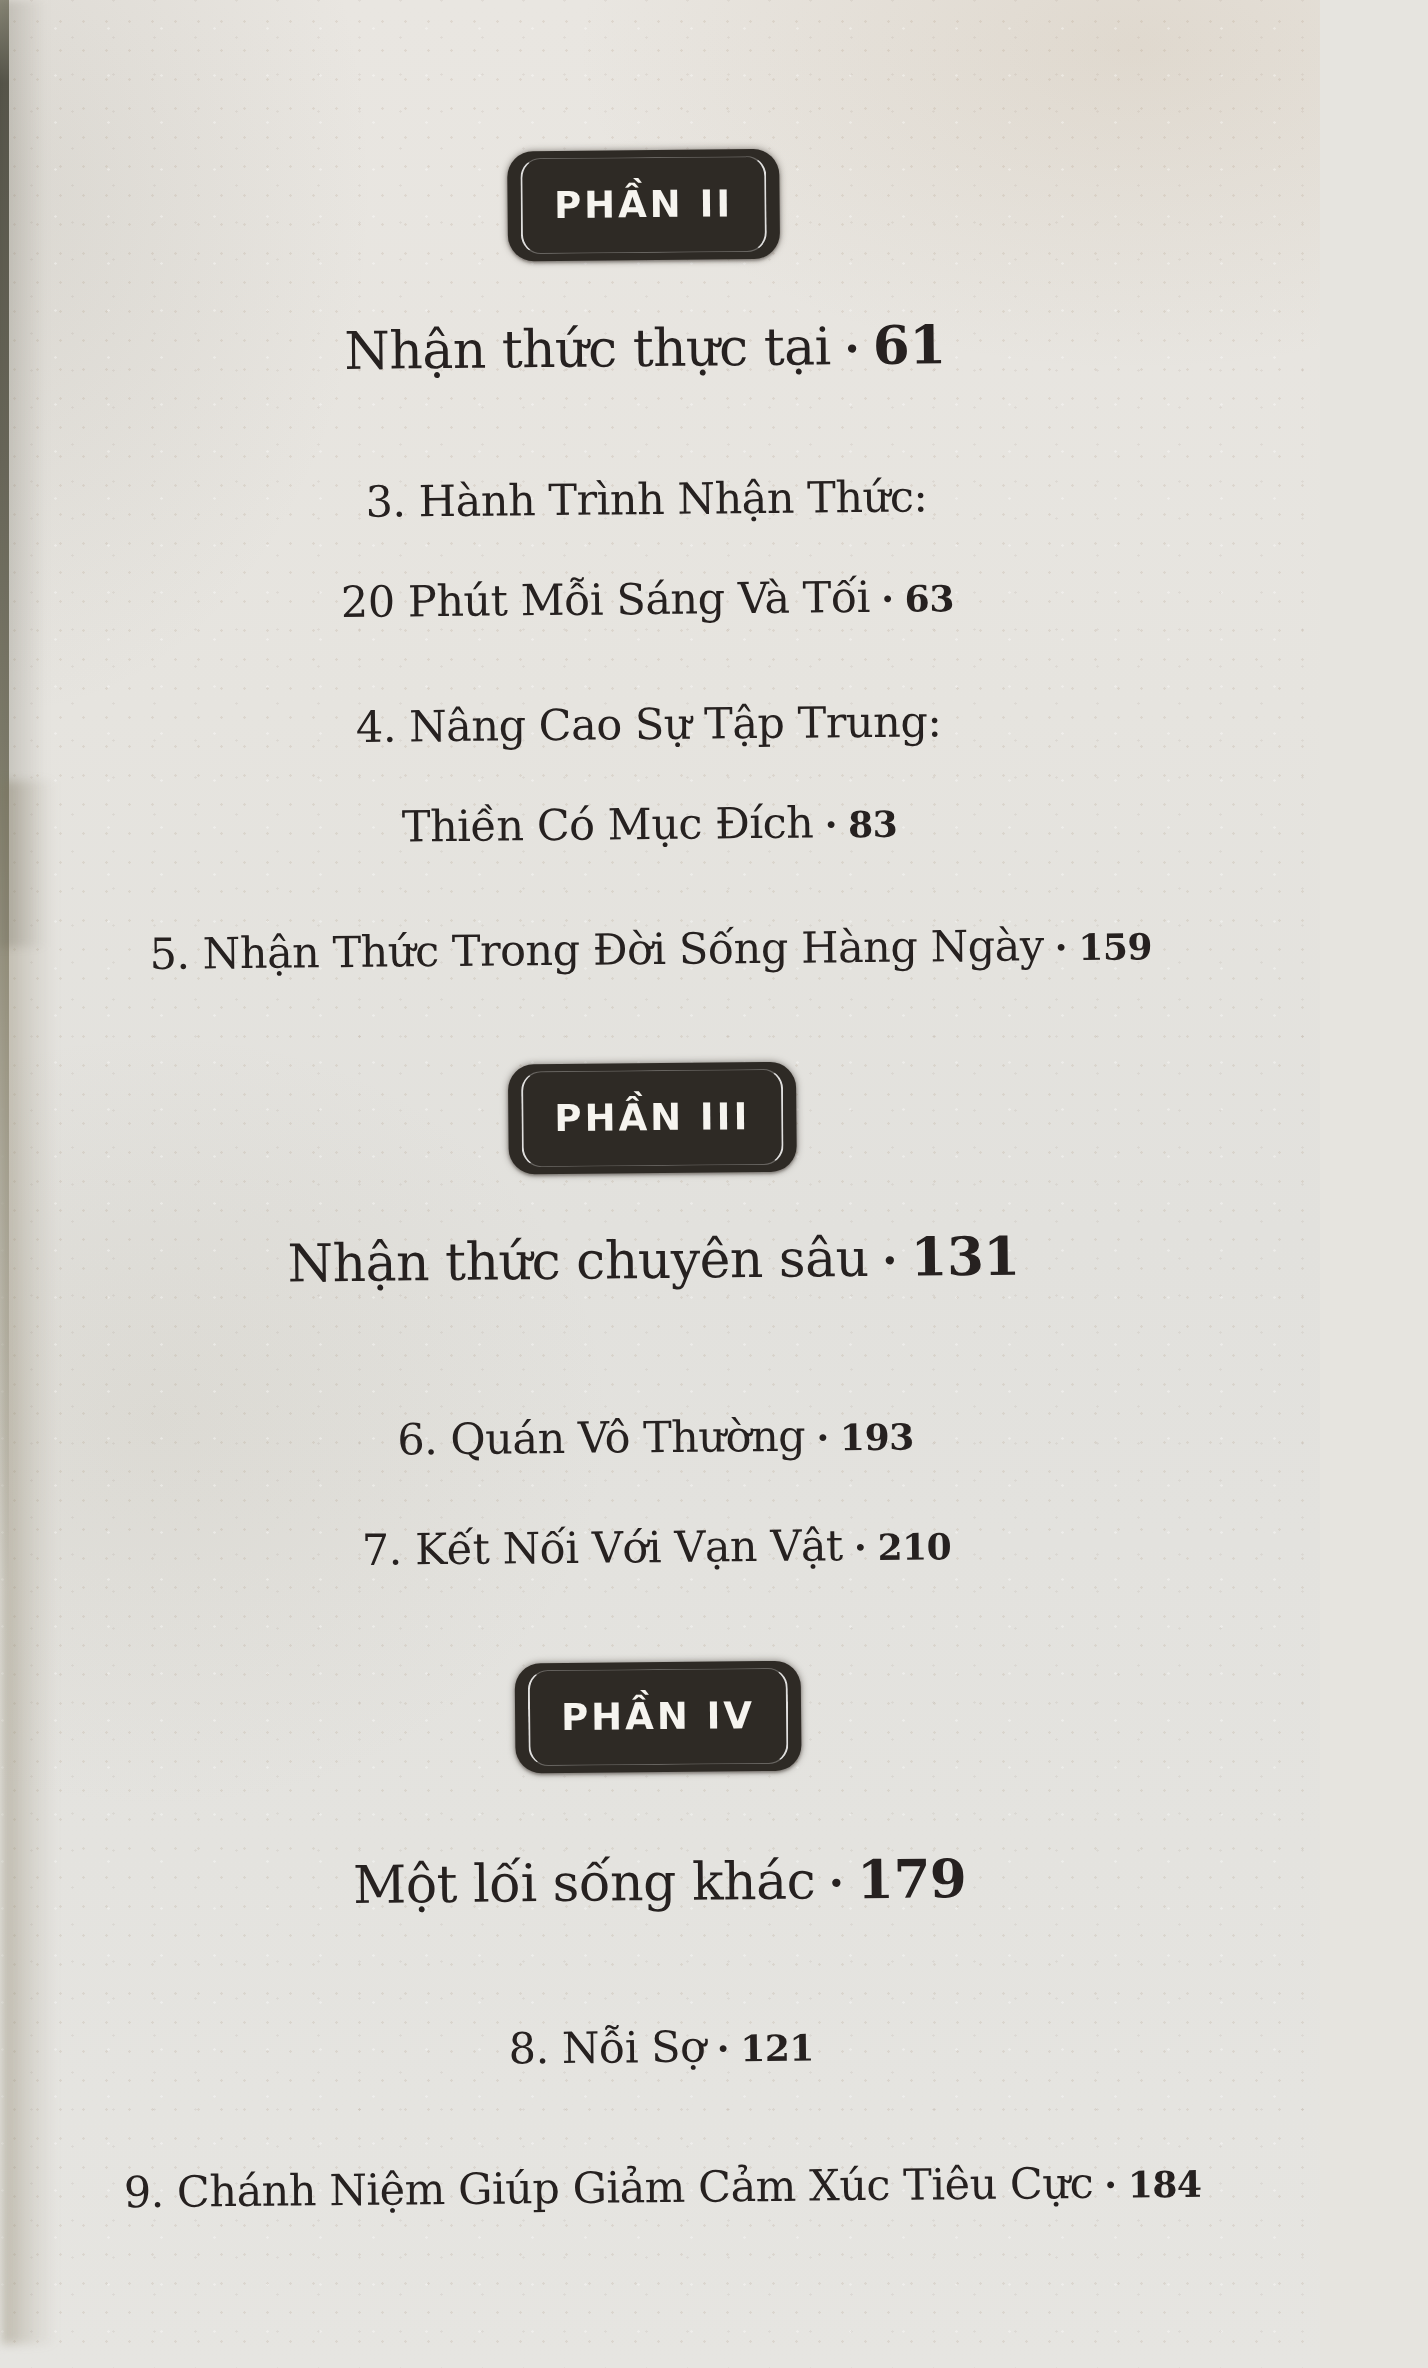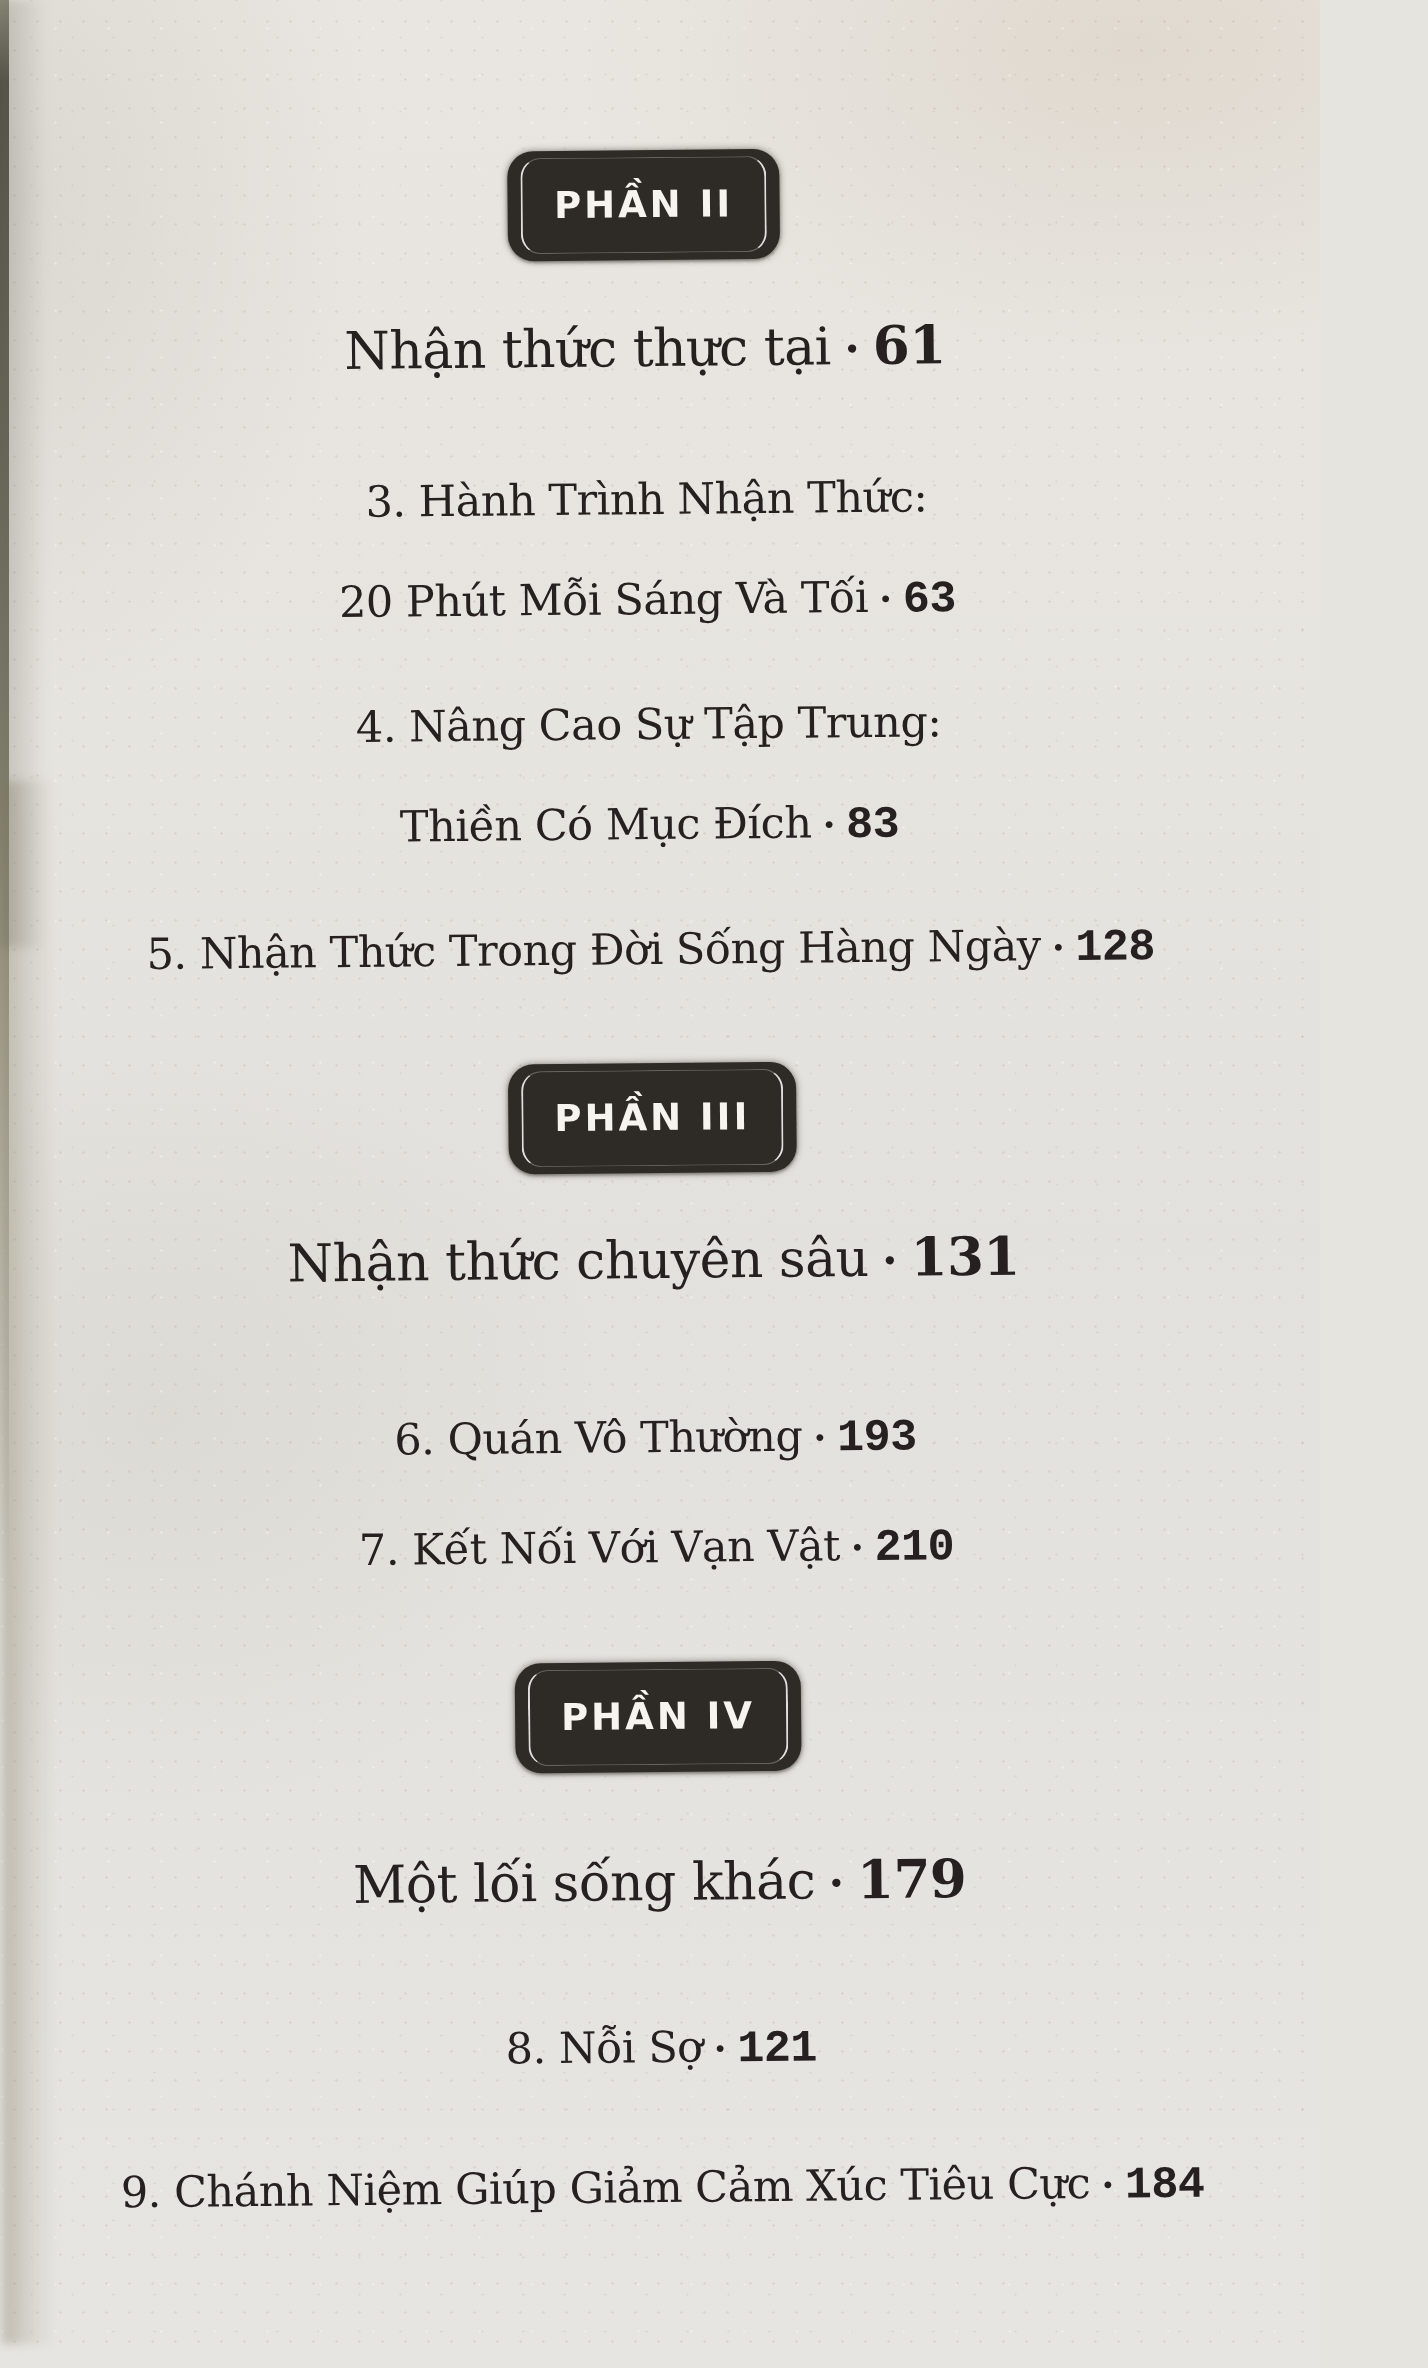--- a/index.html
+++ b/index.html
@@ -54,21 +54,21 @@
   }
   .row{
     position:absolute;left:0;right:14px;
     text-align:center;white-space:nowrap;
     line-height:1.2;
   }
   .title-row{font-size:52px;letter-spacing:-0.5px;}
   .entry-row{font-size:43px;letter-spacing:-0.5px;}
   .pg{font-weight:bold;}
   .title-row .pg{font-size:53px;}
-  .entry-row .pg{font-size:45px;font-family:Liberation Mono, monospace;}
+  .entry-row .pg{font-size:36px;}
   .dot{
     font-family:"DejaVu Sans",sans-serif;
     font-size:.55em;
     vertical-align:.18em;
     margin:0 .45em;
   }
 
   .badge-row{text-align:center;}
   .badge{
     position:relative;display:inline-block;
@@ -110,21 +110,21 @@
     <div class="row entry-row" style="top:574px">
       <span>20 Phút Mỗi Sáng Và Tối</span><span class="dot">•</span><span class="pg">63</span>
     </div>
     <div class="row entry-row no-page" style="top:699px">
       <span>4. Nâng Cao Sự Tập Trung:</span>
     </div>
     <div class="row entry-row" style="top:799px">
       <span>Thiền Có Mục Đích</span><span class="dot">•</span><span class="pg">83</span>
     </div>
     <div class="row entry-row" style="top:924px">
-      <span>5. Nhận Thức Trong Đời Sống Hàng Ngày</span><span class="dot">•</span><span class="pg">128</span>
+      <span>5. Nhận Thức Trong Đời Sống Hàng Ngày</span><span class="dot">•</span><span class="pg">159</span>
     </div>
 
     <div class="row badge-row" style="top:1063px">
       <span class="badge"><span>PHẦN III</span></span>
     </div>
     <div class="row title-row" style="top:1228px">
       <span>Nhận thức chuyên sâu</span><span class="dot">•</span><span class="pg">131</span>
     </div>
     <div class="row entry-row" style="top:1412px">
       <span>6. Quán Vô Thường</span><span class="dot">•</span><span class="pg">193</span>

